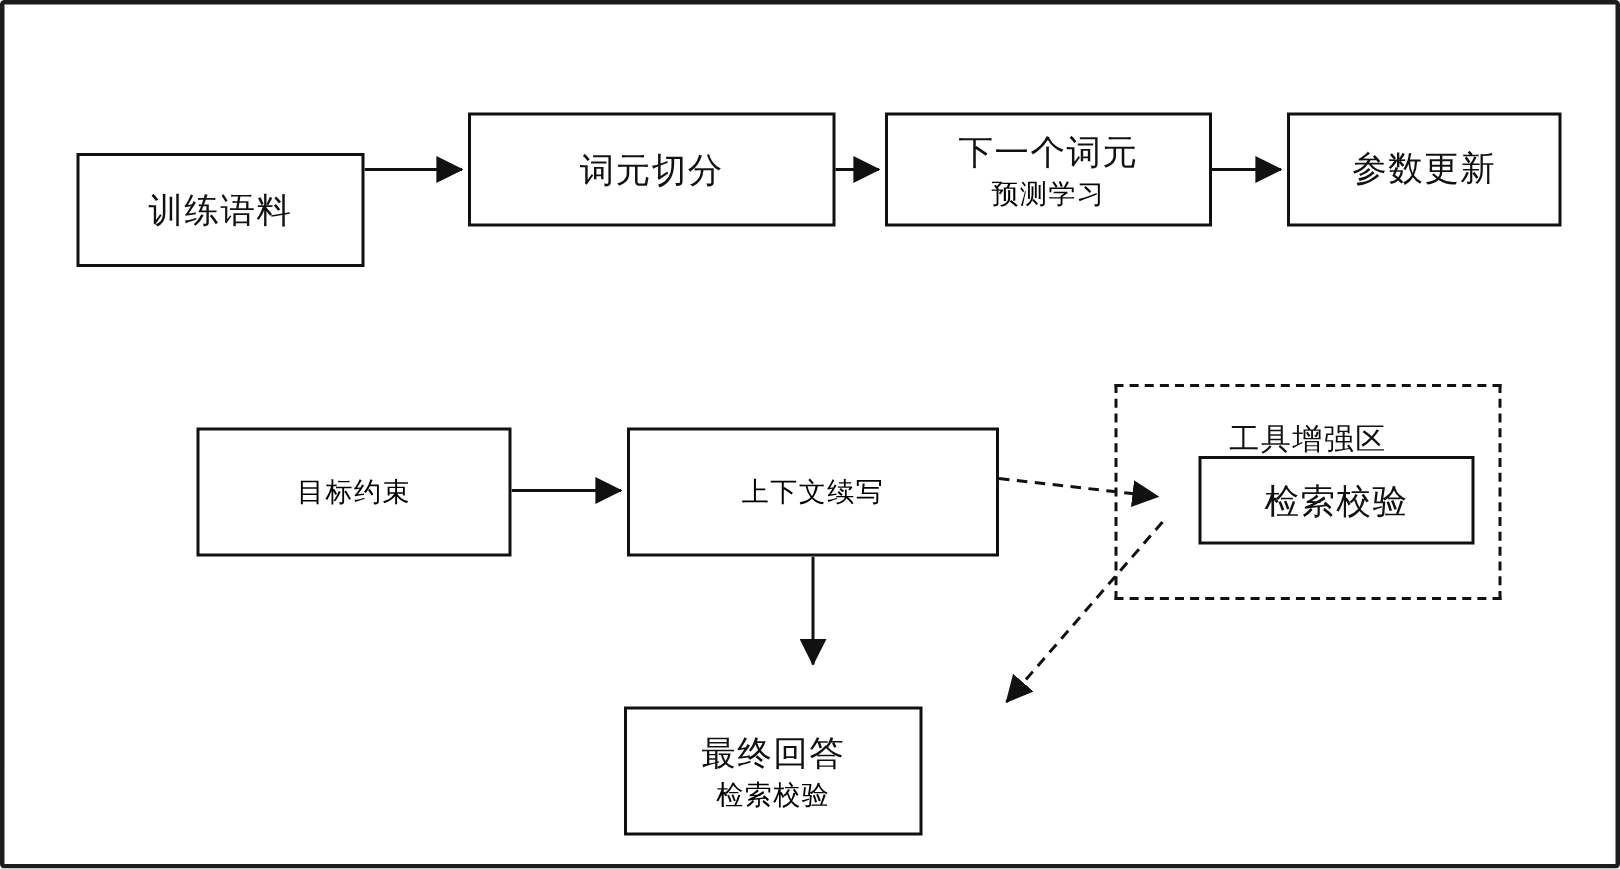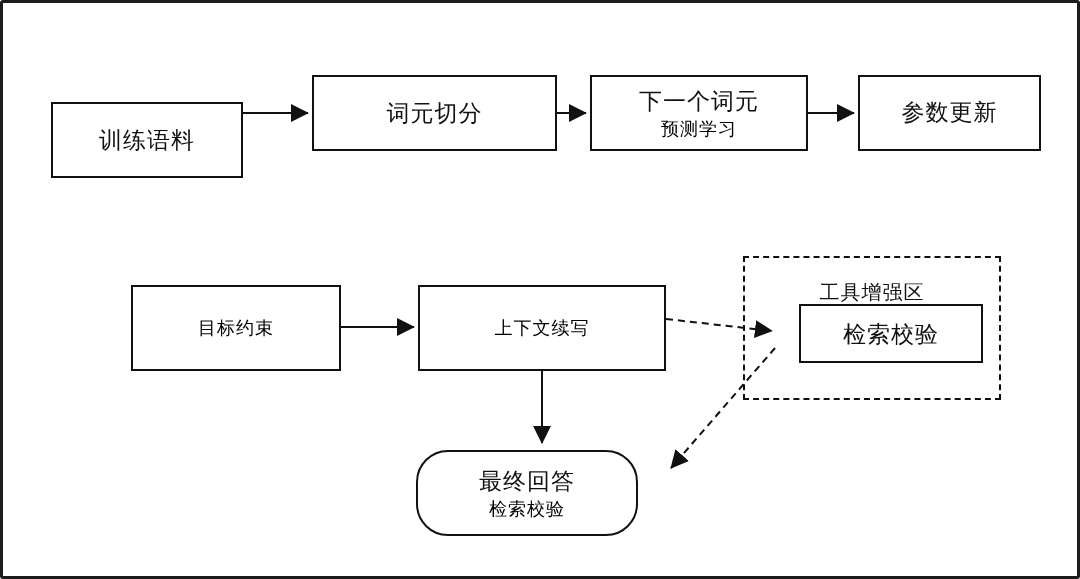--- a/index.html
+++ b/index.html
@@ -68,21 +68,21 @@
     letter-spacing: 1px;
     margin-top: 11px;
   }
   
   .n-train    { left: 48px;  top: 72px;  width: 192px; height: 76px; margin-top: 27px; }
   .n-token    { left: 309px; top: 72px;  width: 245px; height: 76px; }
   .n-next     { left: 587px; top: 72px;  width: 218px; height: 76px; }
   .n-param    { left: 855px; top: 72px;  width: 183px; height: 76px; font-family: Liberation Serif, serif; }
   .n-user     { left: 128px; top: 282px; width: 210px; height: 86px; }
   .n-llm      { left: 415px; top: 282px; width: 248px; height: 86px; }
-  .n-final    { left: 413px; top: 447px; width: 222px; height: 86px; border-radius: 32px; }
+  .n-final    { left: 413px; top: 468px; width: 199px; height: 86px; }
   .n-retrieve { left: 796px; top: 301px; width: 184px; height: 59px; text-align: right; }
   .z-tool     { left: 740px; top: 253px; width: 258px; height: 144px; }
 </style>
 </head>
 <body>
 
 <div class="canvas">
 
   <svg class="edges-layer" width="1080" height="579" viewBox="0 0 1080 579" xmlns="http://www.w3.org/2000/svg">
     <defs>

